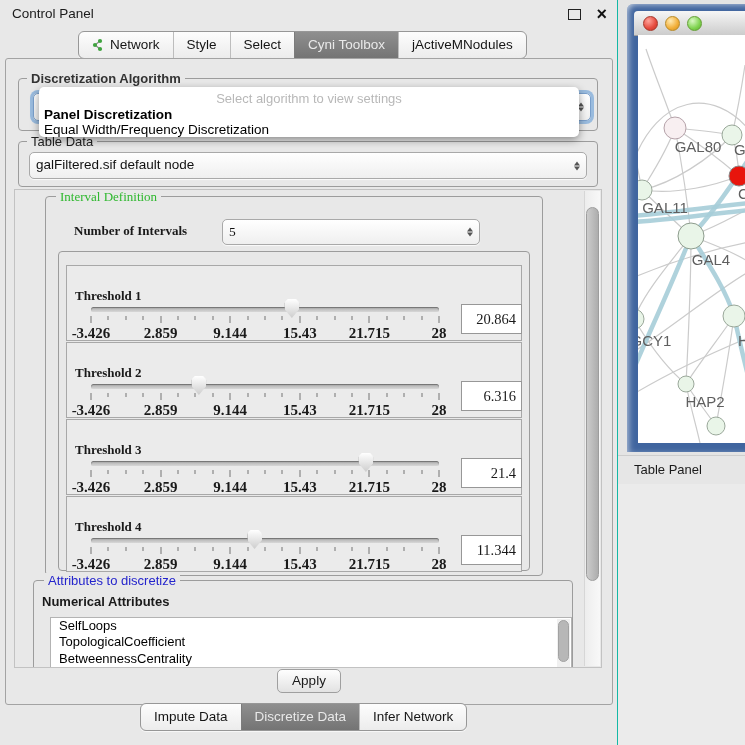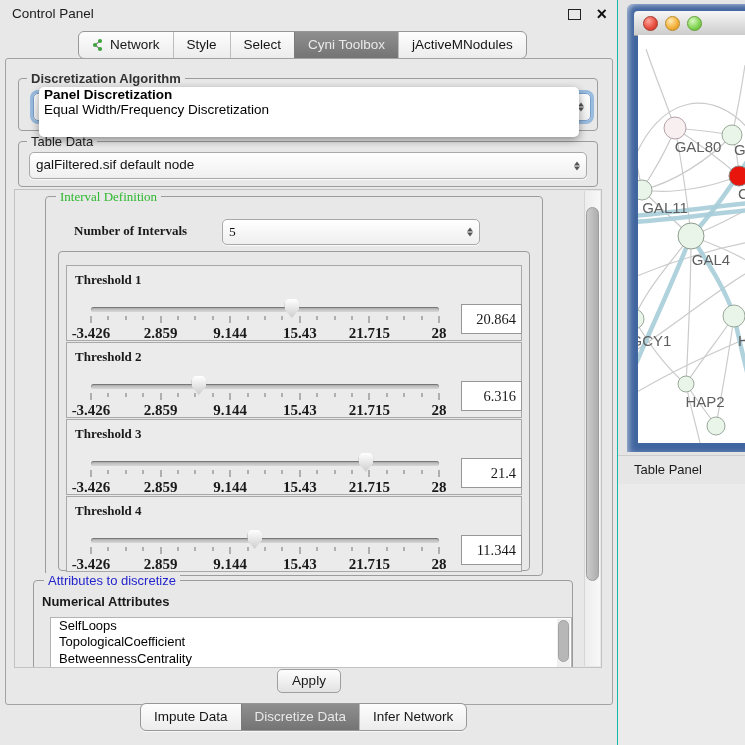--- a/index.html
+++ b/index.html
@@ -39,21 +39,21 @@
   .popup-prompt{text-align:center;color:#b8b8b8;font-size:13px;padding-top:4px;height:16px;}
   .popup-opt{font-size:13.5px;padding-left:5px;height:15px;line-height:15px;color:#000;}
   .popup-opt.bold{font-weight:bold;}
   
   .scrollpane{position:absolute;left:8px;top:130px;width:586px;height:477px;border:1px solid #c2c2c2;background:#e8e8e8;overflow:hidden;}
   .vtrack{position:absolute;right:1px;top:1px;width:15px;bottom:1px;background:linear-gradient(90deg,#ededed,#f8f8f8);border-left:1px solid #d6d6d6;}
   .vthumb{position:absolute;left:1px;right:1px;border-radius:7px;background:linear-gradient(90deg,#cicic1,#b0b0b0);
           background:linear-gradient(90deg,#cccccc,#adadad);border:1px solid #9d9d9d;}
   
   .thr-panel{position:relative;height:74px;margin-bottom:1px;border:1px solid #a8a8a8;background:#ebebeb;}
-  .thr-title{position:absolute;left:8px;top:6px;font-weight:bold;font-size:13px;}
+  .thr-title{position:absolute;left:8px;top:22px;font-weight:bold;font-size:13px;}
   .slider-zone{position:absolute;left:24px;top:33px;width:348px;height:40px;}
   .track{position:absolute;left:0;right:0;top:8px;height:5px;border-radius:3px;background:linear-gradient(#aaa,#d8d8d8);
          box-shadow:inset 0 1px 1px rgba(0,0,0,.35);}
   .thumb{position:absolute;top:0;width:15px;height:19px;transform:translateX(-50%);
          background:linear-gradient(#ffffff,#cdcdcd);
          clip-path:polygon(8% 12%,22% 0,78% 0,92% 12%,100% 24%,100% 52%,50% 100%,0 52%,0 24%);
          filter:drop-shadow(0 0 1px rgba(0,0,0,.65));}
   .ruler{position:absolute;left:0;right:0;top:17px;height:8px;}
   .ruler i{position:absolute;top:0;width:1px;background:#757575;transform:translateX(-50%);height:4px;}
   .ruler i.major{height:7px;}
@@ -142,20 +142,21 @@
         <div class="combo focusring" style="left:14px;top:14px;width:556px;height:26px;">
           <span class="cb-text"></span>
           <span class="stepper">
               <i class="up"></i>
               <i class="dn"></i>
             </span>
         </div>
       </div>
 
       <div class="popup">
+        <div class="popup-prompt">Select algorithm to view settings</div>
 
           <div class="popup-opt bold">Panel Discretization</div>
 
           <div class="popup-opt">Equal Width/Frequency Discretization</div>
 
       </div>
 
       <div class="groupbox" style="left:12px;top:82px;width:578px;height:44px;">
         <span class="group-title gt-dark" style="left:8px;font-weight:normal;color:#222;">Table Data</span>
         <div class="combo" style="left:10px;top:10px;width:556px;height:25px;">

